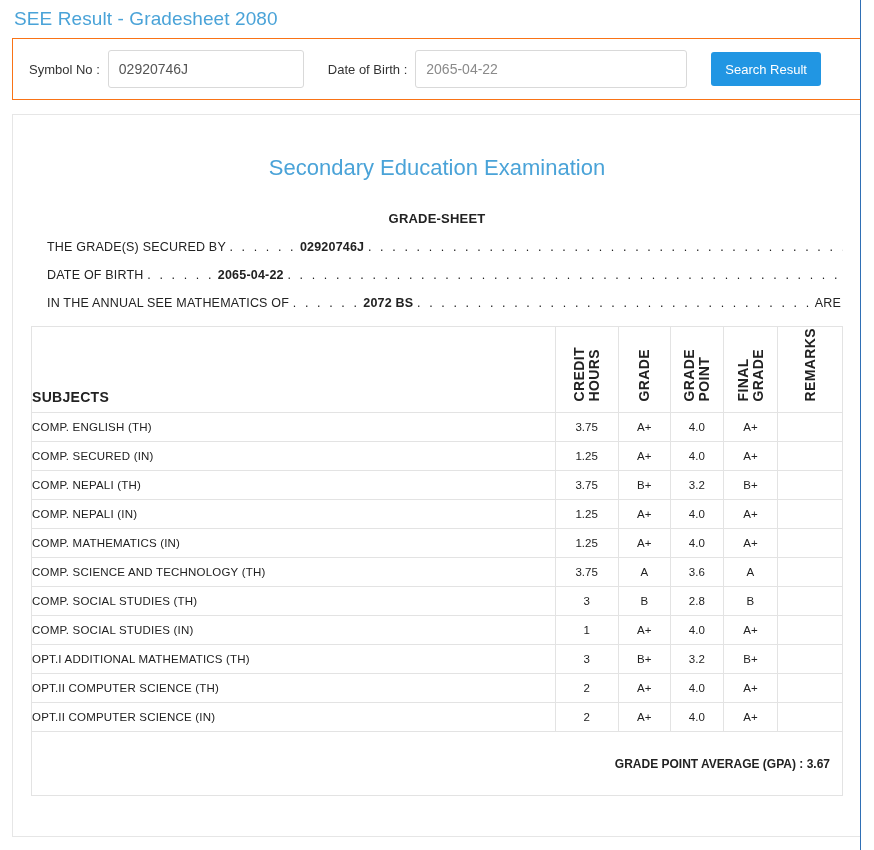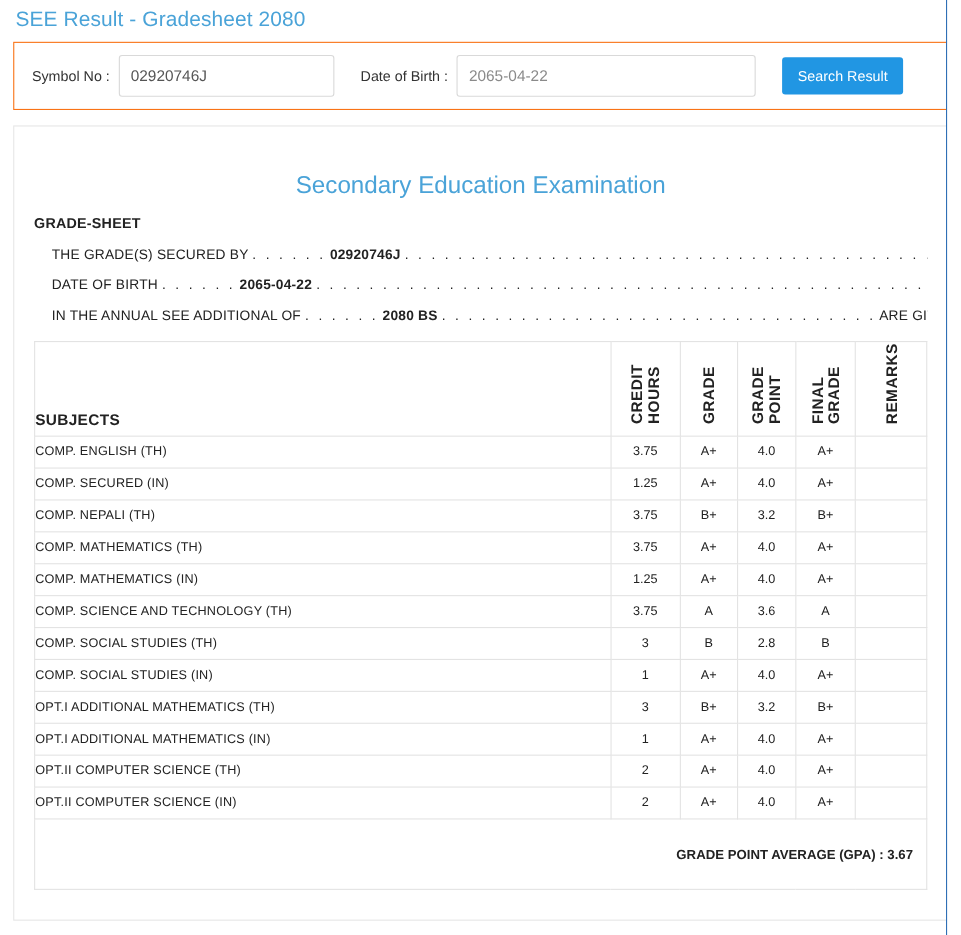--- a/index.html
+++ b/index.html
@@ -75,25 +75,25 @@
     overflow: hidden;
   }
   .exam-title {
     text-align: center;
     color: #4aa3d8;
     font-size: 22px;
     font-weight: 400;
     margin-top: 22px;
   }
   .sheet-title {
-    text-align: left;
+    text-align: center;
     color: #222;
     font-size: 13px;
     font-weight: bold;
-    margin-top: 14px;
+    margin-top: 30px;
     letter-spacing: 0.2px;
   }
   .dotline {
     font-size: 12.5px;
     color: #222;
     margin: 14px 0 0 16px;
     white-space: nowrap;
     overflow: hidden;
     letter-spacing: 0.2px;
   }
@@ -200,23 +200,23 @@
     </div>
 
     <div class="dotline">
       <span>DATE OF BIRTH</span>
       <span class="dots">. . . . . .</span>
       <span class="strong">2065-04-22</span>
       <span class="dots">. . . . . . . . . . . . . . . . . . . . . . . . . . . . . . . . . . . . . . . . . . . . . . . . . .</span>
     </div>
 
     <div class="dotline">
-      <span>IN THE ANNUAL SEE ADDITIONAL OF</span>
+      <span>IN THE ANNUAL SEE MATHEMATICS OF</span>
       <span class="dots">. . . . . .</span>
-      <span class="strong">2080 BS</span>
+      <span class="strong">2072 BS</span>
       <span class="dots">. . . . . . . . . . . . . . . . . . . . . . . . . . . . . . . . .</span>
       <span>ARE GIVEN BELOW</span>
       
     </div>
 
     <table class="marks">
       <colgroup>
         <col class="c-sub">
           <col class="c-credit">
           <col class="c-grade">
@@ -256,22 +256,22 @@
           </tr>
           <tr>
             <td class="sub">COMP. NEPALI (TH)</td>
             <td class="num">3.75</td>
             <td class="num">B+</td>
             <td class="num">3.2</td>
             <td class="num">B+</td>
             <td class="num"></td>
           </tr>
           <tr>
-            <td class="sub">COMP. MATHEMATICS (TH)</td>
-            <td class="num">3.75</td>
+            <td class="sub">COMP. NEPALI (IN)</td>
+            <td class="num">1.25</td>
             <td class="num">A+</td>
             <td class="num">4.0</td>
             <td class="num">A+</td>
             <td class="num"></td>
           </tr>
           <tr>
             <td class="sub">COMP. MATHEMATICS (IN)</td>
             <td class="num">1.25</td>
             <td class="num">A+</td>
             <td class="num">4.0</td>
@@ -301,28 +301,20 @@
             <td class="num">4.0</td>
             <td class="num">A+</td>
             <td class="num"></td>
           </tr>
           <tr>
             <td class="sub">OPT.I ADDITIONAL MATHEMATICS (TH)</td>
             <td class="num">3</td>
             <td class="num">B+</td>
             <td class="num">3.2</td>
             <td class="num">B+</td>
-            <td class="num"></td>
-          </tr>
-          <tr>
-            <td class="sub">OPT.I ADDITIONAL MATHEMATICS (IN)</td>
-            <td class="num">1</td>
-            <td class="num">A+</td>
-            <td class="num">4.0</td>
-            <td class="num">A+</td>
             <td class="num"></td>
           </tr>
           <tr>
             <td class="sub">OPT.II COMPUTER SCIENCE (TH)</td>
             <td class="num">2</td>
             <td class="num">A+</td>
             <td class="num">4.0</td>
             <td class="num">A+</td>
             <td class="num"></td>
           </tr>

